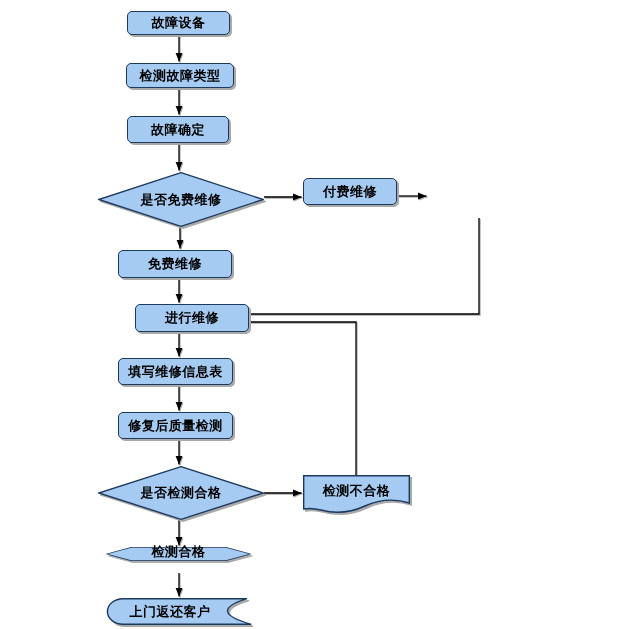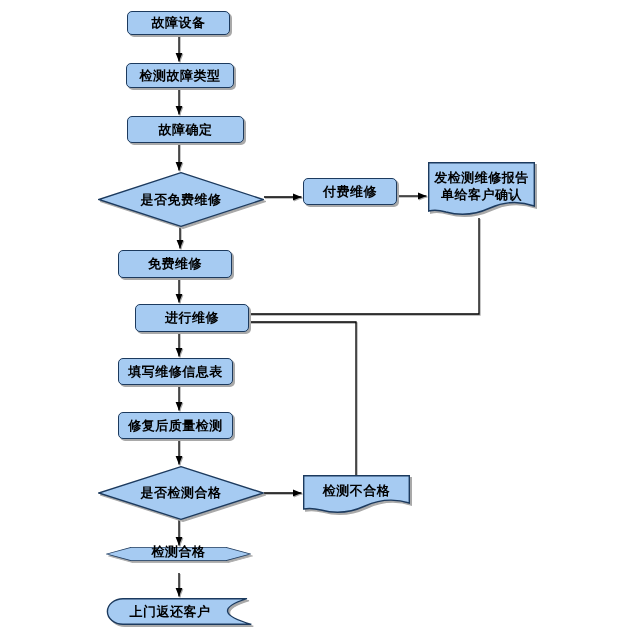--- a/index.html
+++ b/index.html
@@ -101,44 +101,35 @@
   </svg>
 
   <div class="node rect" style="left:127px; top:11px; width:103px; height:24px;">
     <span class="label">故障设备</span>
   </div>
 
   <div class="node rect" style="left:126px; top:63px; width:108px; height:25px;">
     <span class="label">检测故障类型</span>
   </div>
 
-  <div class="node rect" style="left:127px; top:116px; width:117px; height:27px;">
+  <div class="node rect" style="left:127px; top:116px; width:102px; height:27px;">
     <span class="label">故障确定</span>
   </div>
 
   <div class="node svg-node" style="left:98px; top:172px; width:166px; height:55px;">
     <svg class="shape-svg" viewBox="0 0 166 55" preserveAspectRatio="none">
       <polygon class="shape" points="83,0.7 165.3,27.5 83,54.3 0.7,27.5"></polygon>
     </svg>
     <span class="label">是否免费维修</span>
   </div>
 
   <div class="node rect" style="left:303px; top:178px; width:94px; height:27px;">
     <span class="label">付费维修</span>
   </div>
 
-  <div class="node svg-node doc" style="left:428px; top:162px; width:107px; height:55px;">
-    <svg class="shape-svg" viewBox="0 0 107 55" preserveAspectRatio="none">
-      <path class="shape" d="M0.7,0.7 H106.3 V44 Q84,36 62,46 Q40,56 18,50 Q8,47 0.7,49 Z"></path>
-    </svg>
-    <span class="label-stack">
-      <span>发检测维修报告</span>
-      <span>单给客户确认</span>
-    </span>
-  </div>
 
   <div class="node rect" style="left:118px; top:250px; width:114px; height:28px;">
     <span class="label">免费维修</span>
   </div>
 
   <div class="node rect" style="left:118px; top:304px; width:114px; height:28px;margin-left:17px;">
     <span class="label">进行维修</span>
   </div>
 
   <div class="node rect" style="left:118px; top:412px; width:115px; height:27px;">

